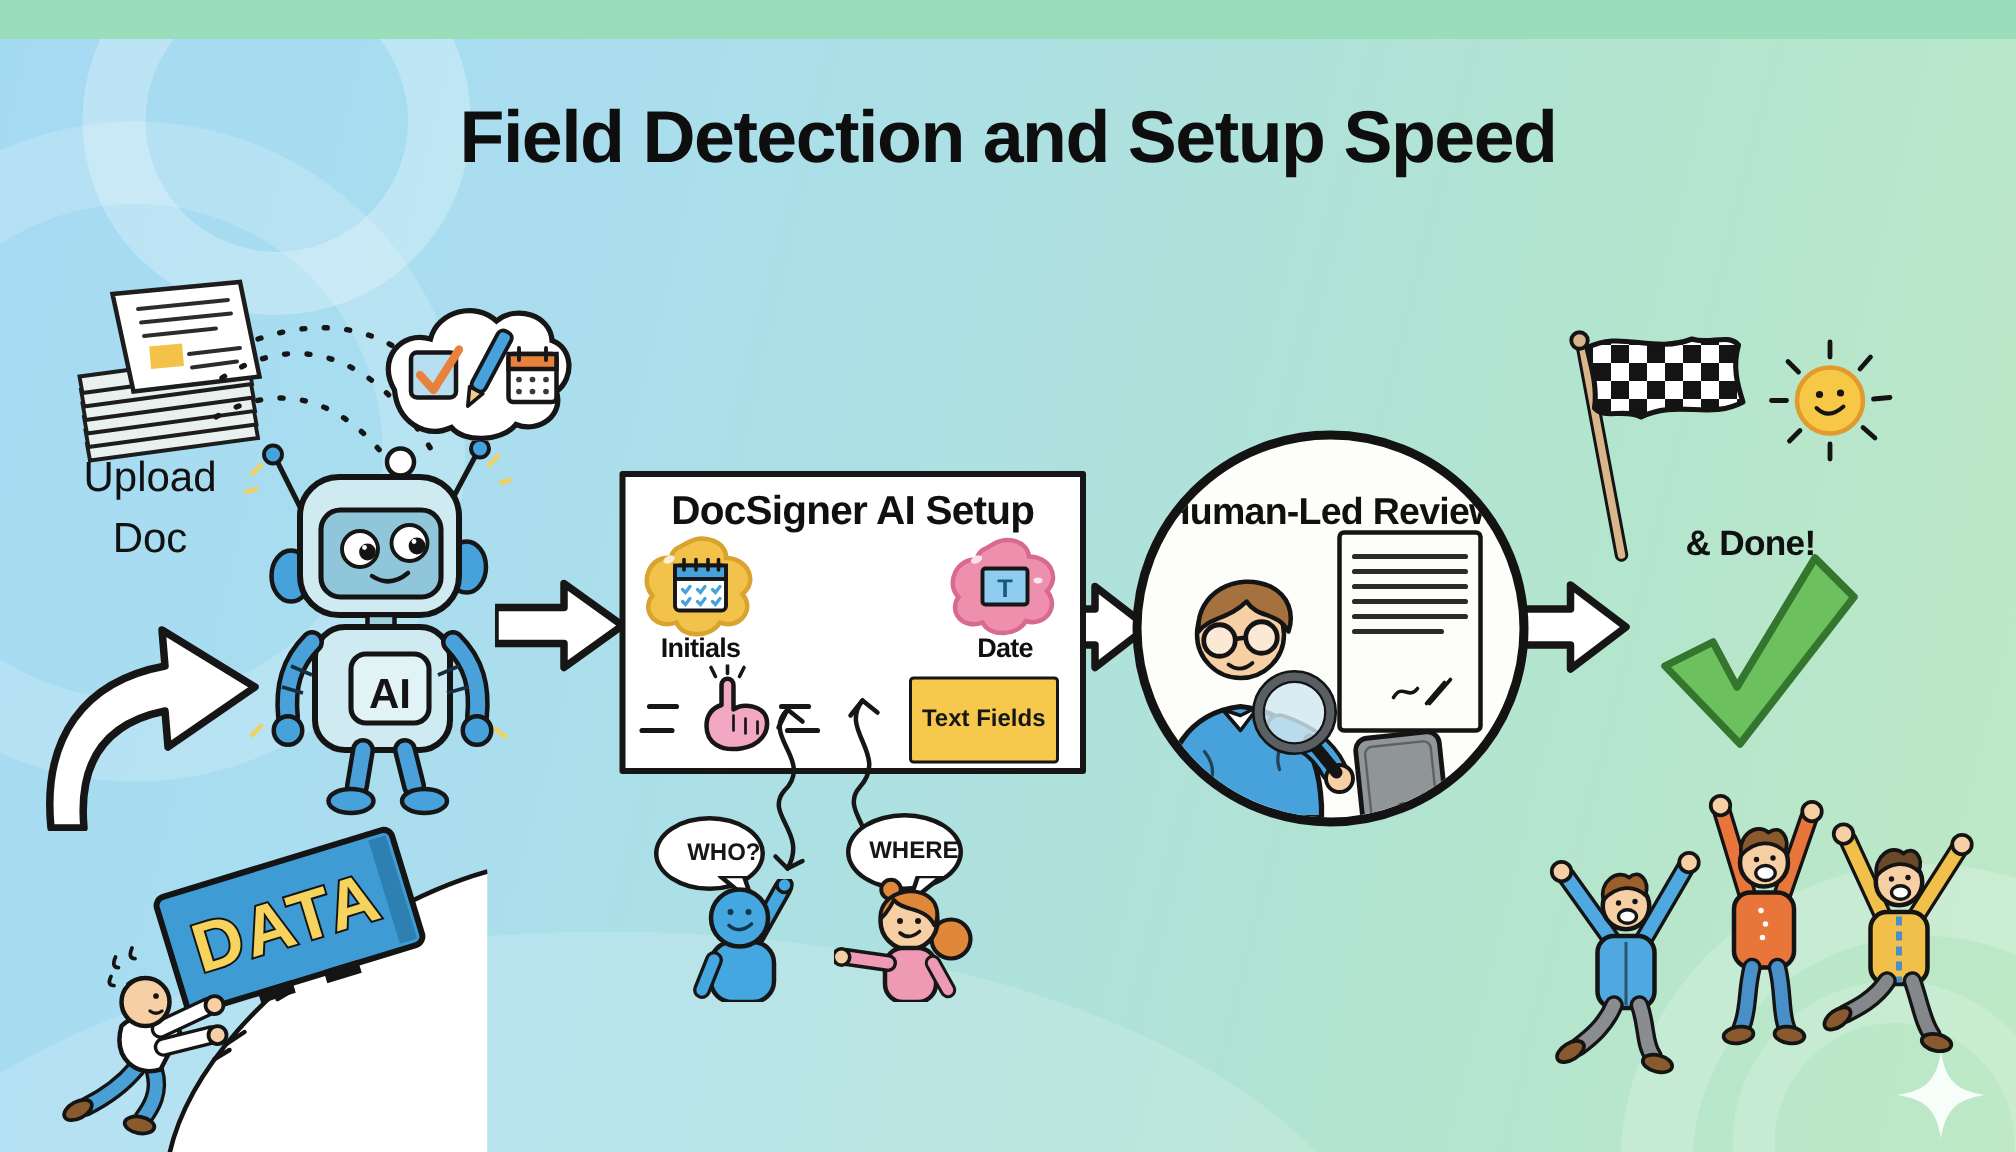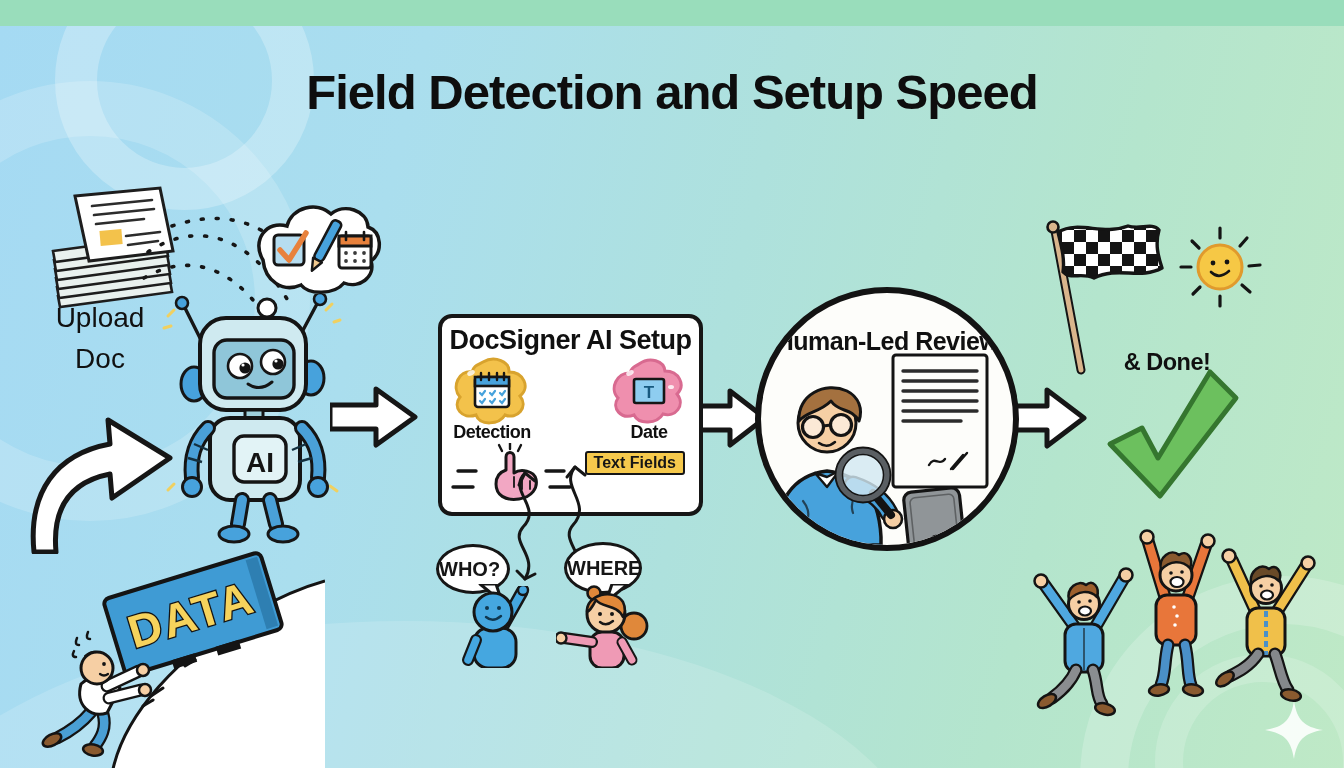--- a/index.html
+++ b/index.html
@@ -12,36 +12,36 @@
   .abs{position:absolute;}
   .swirl{position:absolute;border-radius:50%;border-style:solid;border-color:rgba(255,255,255,0.26);pointer-events:none;}
   .dome{position:absolute;border-radius:50%;background:rgba(255,255,255,0.15);pointer-events:none;}
   .title{
     left:0;right:0;top:38px;text-align:center;color:#0e0e0e;
     font-size:49px;font-weight:bold;letter-spacing:-1px;
   }
   .upload-label{left:40px;top:272px;width:120px;text-align:center;color:#111;
     font-size:28px;font-weight:normal;line-height:1.45;}
   .panel{
-    left:438px;top:288px;width:265px;height:202px;background:#ffffff;
-    border:4px solid #161616;border-radius:14px;box-sizing:border-box;
+    left:413px;top:288px;width:311px;height:202px;background:#ffffff;
+    border:4px solid #161616;border-radius:2px;box-sizing:border-box;
   }
   .panel-title{margin-top:7px;text-align:center;font-size:27px;font-weight:bold;color:#101010;letter-spacing:-0.5px;}
   .field-row{display:flex;justify-content:space-between;padding:1px 8px 0 8px;}
   .field{width:84px;text-align:center;}
   .field-label{display:block;font-size:18px;font-weight:bold;color:#101010;margin-top:-3px;letter-spacing:-0.5px;}
   .panel-bottom{position:relative;height:66px;}
   .badge{
     position:absolute;right:14px;top:8px;background:#f6c94c;border:2.5px solid #161616;
-    border-radius:3px;padding:1px 7px;font-size:16px;font-weight:bold;color:#161616;
+    border-radius:3px;padding:18px 7px;font-size:16px;font-weight:bold;color:#161616;
   }
   .bubble{
     position:absolute;background:#ffffff;border:3px solid #161616;border-radius:50%;
-    display:flex;align-items:center;justify-content:flex-start;
-    font-size:20px;font-weight:bold;color:#161616;
+    display:flex;align-items:center;justify-content:flex-end;
+    font-size:16px;font-weight:bold;color:#161616;
   }
   .review-circle{
     left:755px;top:261px;width:252px;height:252px;background:#fdfdfa;
     border:6px solid #131313;border-radius:50%;box-sizing:content-box;overflow:hidden;
   }
   .review-title{margin-top:34px;text-align:center;font-size:25px;font-weight:bold;color:#101010;letter-spacing:-0.5px;}
   .outcome{left:1056px;top:295px;width:222px;text-align:center;
     font-size:23.5px;font-weight:bold;color:#101010;line-height:1.18;letter-spacing:-0.5px;}
   svg{display:block;}
 </style>
@@ -206,21 +206,21 @@
           </g>
           <g stroke="#47a2dc" stroke-width="2.2" stroke-linecap="round" fill="none">
             <path d="M30,36 l2,2 3,-4"></path>
               <path d="M40,36 l2,2 3,-4"></path>
               <path d="M50,36 l2,2 3,-4"></path>
             <path d="M30,44 l2,2 3,-4"></path>
               <path d="M40,44 l2,2 3,-4"></path>
               <path d="M50,44 l2,2 3,-4"></path>
           </g>
         </svg>
-        <span class="field-label">Detection</span>
+        <span class="field-label">Initials</span>
       </div>
 
       <div class="field">
         <svg width="84" height="68" viewBox="0 0 84 68">
           <path d="M32,7 C43,-1 57,4 58,14 C72,14 79,28 70,37 C79,48 68,61 56,57 C50,67 32,68 27,58 C14,63 4,51 11,41 C2,32 10,15 23,16 C25,9 28,10 32,7 Z" fill="#ef8fae" stroke="#d86a90" stroke-width="3"></path>
           <ellipse cx="23" cy="16" rx="4" ry="2.4" fill="rgba(255,255,255,0.8)" transform="rotate(-25 23 16)"></ellipse>
           <ellipse cx="64" cy="30" rx="3" ry="2" fill="rgba(255,255,255,0.8)"></ellipse>
           <rect x="27" y="22" width="30" height="24" rx="2" fill="#8ecdf0" stroke="#161616" stroke-width="2.6"></rect>
           <text x="42" y="41" text-anchor="middle" font-size="17" font-weight="bold" fill="#17597f" font-family="Liberation Sans, DejaVu Sans, sans-serif">T</text>
         </svg>

